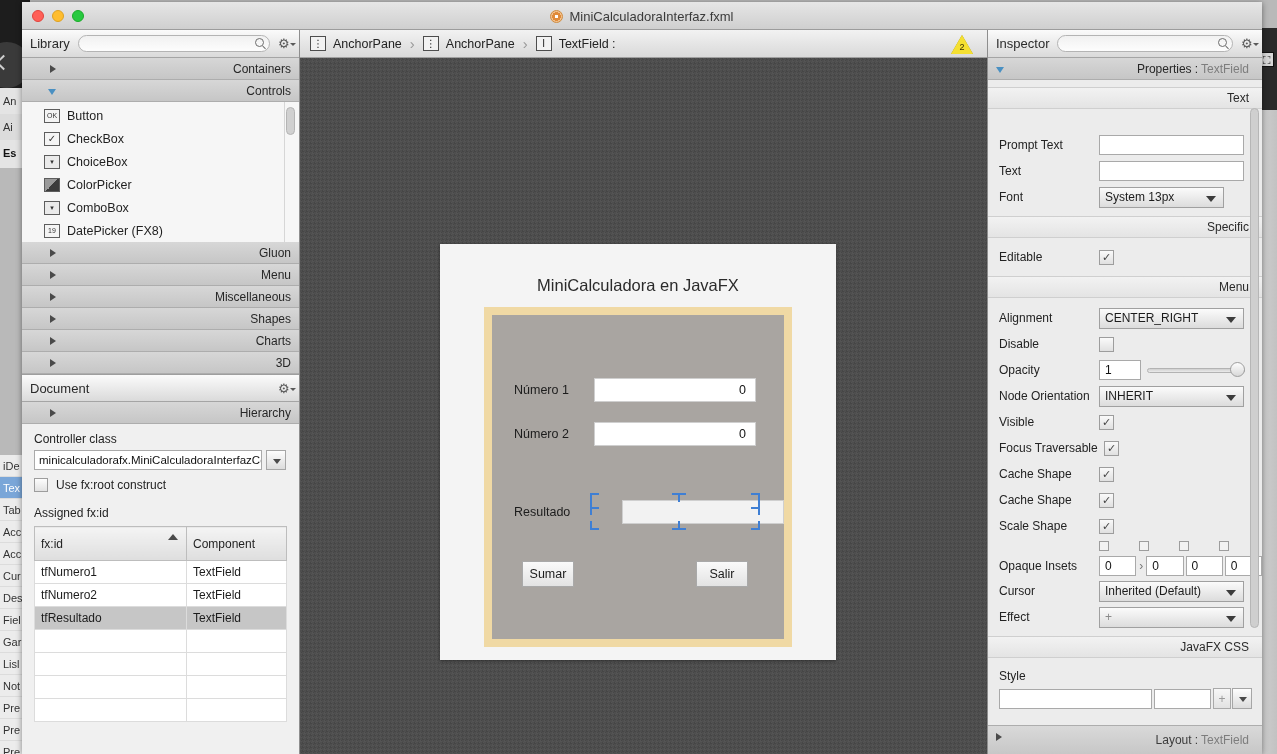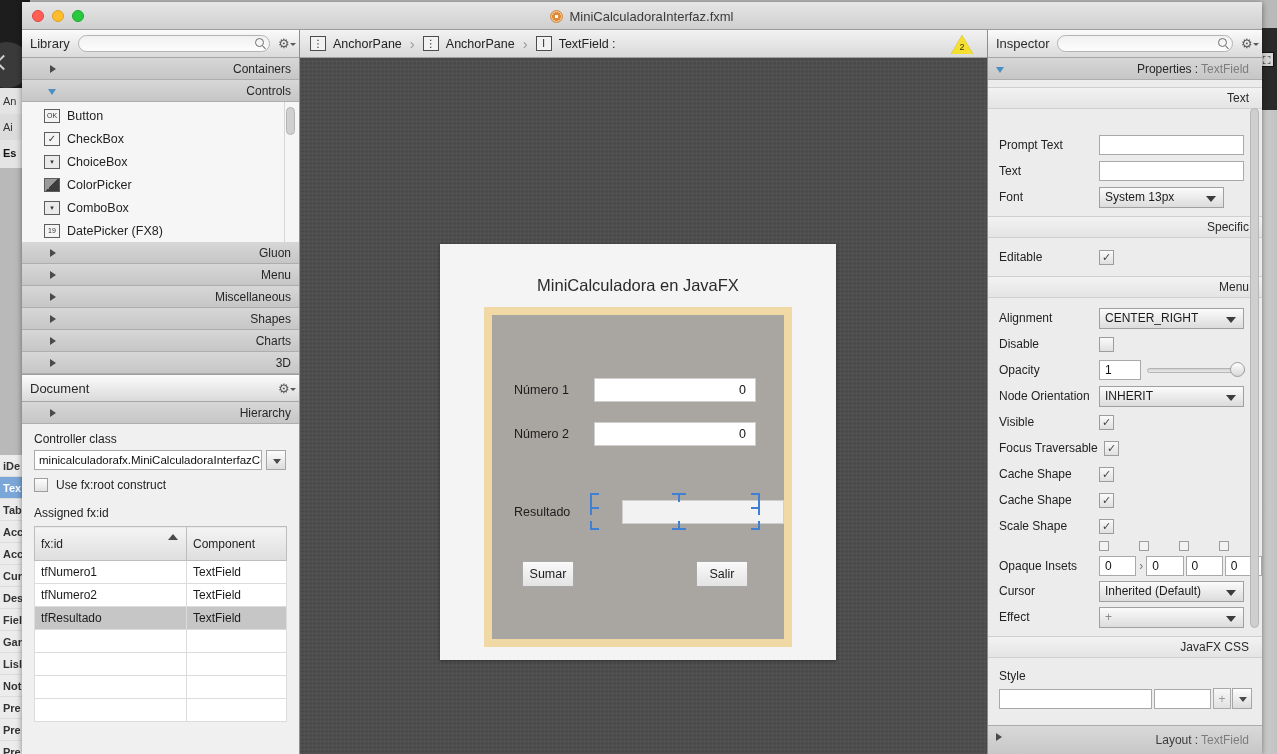--- a/index.html
+++ b/index.html
@@ -202,21 +202,21 @@
 <body>
 
 <div id="desktop">
   <div class="bg-dark-strip"></div>
   <div class="bg-circle"></div>
   <div style="position:absolute;left:0;top:88px;width:30px;height:80px;background:#e4e4e4;">
     <div style="height:26px;line-height:26px;padding-left:3px;font-size:11px;color:#333;">An</div>
     <div style="height:26px;line-height:26px;padding-left:3px;font-size:11px;color:#333;background:#dcdcdc;">Ai</div>
     <div style="height:26px;line-height:26px;padding-left:3px;font-size:11px;color:#111;font-weight:bold;">Es</div>
   </div>
-  <div class="bg-left-list" style="top:455px;font-weight:bold;">
+  <div class="bg-left-list" style="top:455px;">
     <div class="it">iDe</div>
     <div class="it sel">Tex</div>
     <div class="it">Tab</div>
     <div class="it">Acc</div>
     <div class="it">Acc</div>
     <div class="it">Cur</div>
     <div class="it">Des</div>
     <div class="it">Fiel</div>
     <div class="it">Gar</div>
     <div class="it">Lisl</div>

